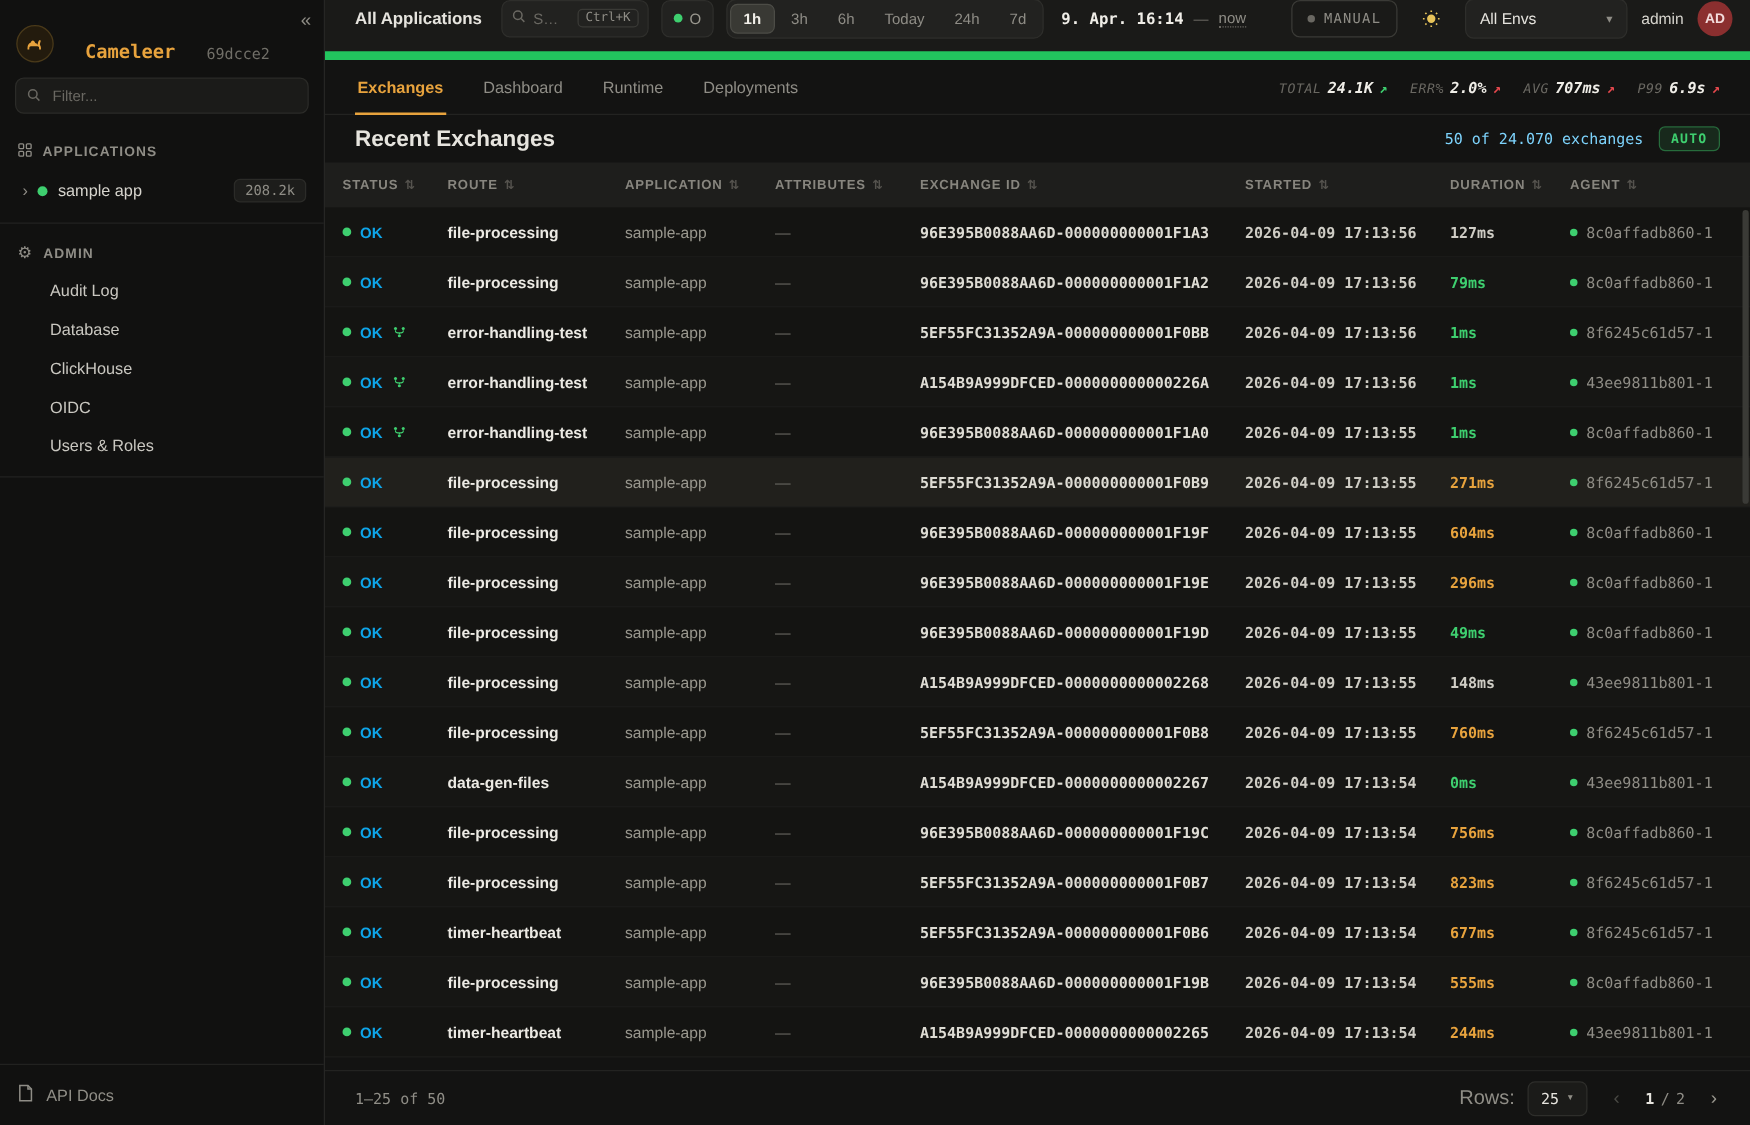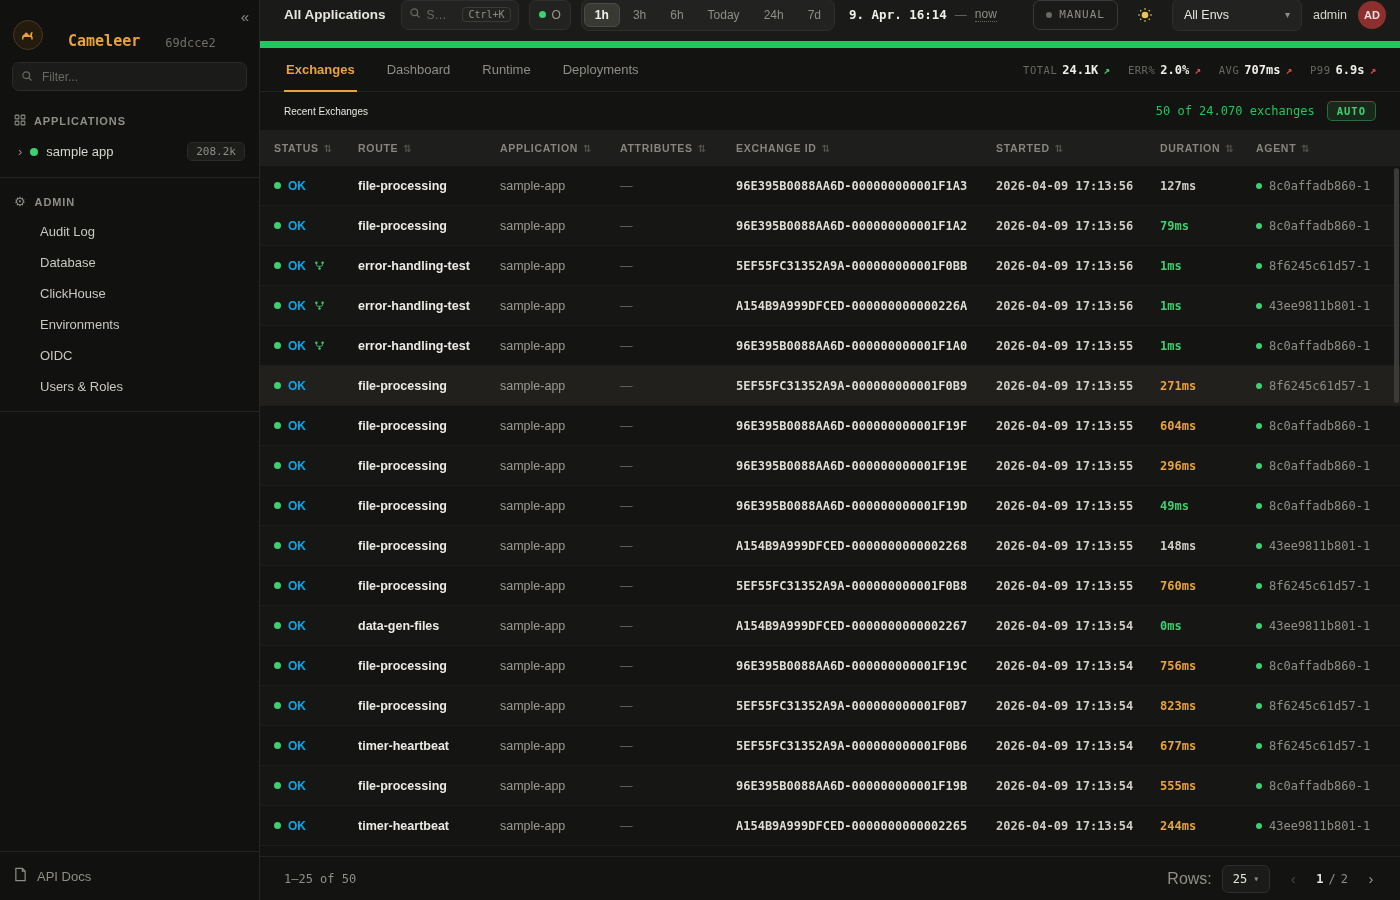--- a/index.html
+++ b/index.html
@@ -48,30 +48,30 @@
   .manual-dot { width:6px; height:6px; background:#6a6862; border-radius:50%; }
   .icon-btn { background:none; border:none; width:32px; height:32px; display:flex; align-items:center; justify-content:center; cursor:pointer; border-radius:7px; }
   .env-select { display:flex; align-items:center; background:#222220; border:1px solid #2e2e2b; border-radius:7px; height:32px; padding:0 11px; color:#e6e4de; font-size:12.5px; width:130px; cursor:pointer; }
   .env-caret { margin-left:auto; color:#8f8d86; font-size:10px; }
   .user-name { font-size:12.5px; color:#d6d4cd; }
   .avatar { width:28px; height:28px; border-radius:50%; background:#8b2f2f; color:#f3dcdc; font-size:11px; font-weight:700; display:flex; align-items:center; justify-content:center; cursor:pointer; }
 
   .tabsbar { height:44px; display:flex; align-items:center; padding:0 24px; border-bottom:1px solid #232321; gap:28px; }
   .tab { height:44px; display:flex; align-items:center; font-size:13px; color:#8f8d86; cursor:pointer; border-bottom:2px solid transparent; padding:0 2px; }
   .tab.active { color:#e8a33d; border-bottom-color:#e8a33d; font-weight:700; }
-  .stats { margin-left:auto; display:flex; gap:18px; align-items:center; }
+  .stats { margin-left:auto; display:flex; gap:18px; align-items:center;font-style:italic; }
   .stat { display:flex; gap:5px; align-items:baseline; font-family:"DejaVu Sans Mono",monospace; white-space:nowrap; }
   .stat-label { font-size:10.5px; color:#6a6862; letter-spacing:0.5px; }
   .stat-value { font-size:12px; font-weight:700; color:#f0eee8; }
   .stat-arrow { font-size:11px; font-weight:700; }
   .trend-green { color:#3ecf6f; } .trend-red { color:#e5484d; }
 
   .title-row { height:38px; display:flex; align-items:center; padding:0 24px; gap:12px; }
-  .panel-title { font-size:10px; font-weight:400; }
-  .summary { margin-left:auto; color:#22c55e; font-size:12px; font-family:"DejaVu Sans Mono",monospace; }
+  .panel-title { font-size:18px; font-weight:700; }
+  .summary { margin-left:auto; color:#7dd3fc; font-size:12px; font-family:"DejaVu Sans Mono",monospace; }
   .auto-badge { background:rgba(62,207,111,0.12); color:#3ecf6f; border:1px solid rgba(62,207,111,0.4); font-weight:700; font-size:10.5px; padding:3px 9px; border-radius:5px; letter-spacing:1px; font-family:"DejaVu Sans Mono",monospace; cursor:pointer; }
 
   .grid-cols { display:grid; grid-template-columns:84px 142px 120px 116px 260px 164px 96px 1fr; align-items:center; }
   .thead { height:36px; background:#1e1e1c; padding-left:14px; color:#87857e; font-size:10.5px; letter-spacing:0.7px; font-weight:700; }
   .th { display:flex; gap:5px; align-items:center; cursor:pointer; white-space:nowrap; }
   .sort-ic { color:#55534e; font-size:10px; font-family:"DejaVu Sans",sans-serif; }
 
   .rows-area { flex:1; position:relative; overflow:hidden; }
   .trow { height:40px; padding-left:14px; border-bottom:1px solid #1d1d1b; background:#141412; cursor:pointer; }
   .trow:nth-child(even) { background:#161614; }
@@ -150,21 +150,20 @@
 
     <div class="side-section-h">
       <span class="sort-ic" style="font-size:13px;color:#8f8d86;">⚙</span>
       <span>ADMIN</span>
     </div>
 
     <nav id="admin-items">
         <div class="side-item">Audit Log</div>
         <div class="side-item">Database</div>
         <div class="side-item">ClickHouse</div>
-        <div class="side-item">Environments</div>
         <div class="side-item">OIDC</div>
         <div class="side-item">Users &amp; Roles</div>
       </nav>
 
     <div class="side-divider"></div>
 
     <div class="side-bottom">
       <span>
         <svg width="13" height="15" viewBox="0 0 14 16" fill="none" stroke="#8f8d86" stroke-width="1.3">
             <path d="M2 1.5h7l3 3V14.5H2z"></path>

